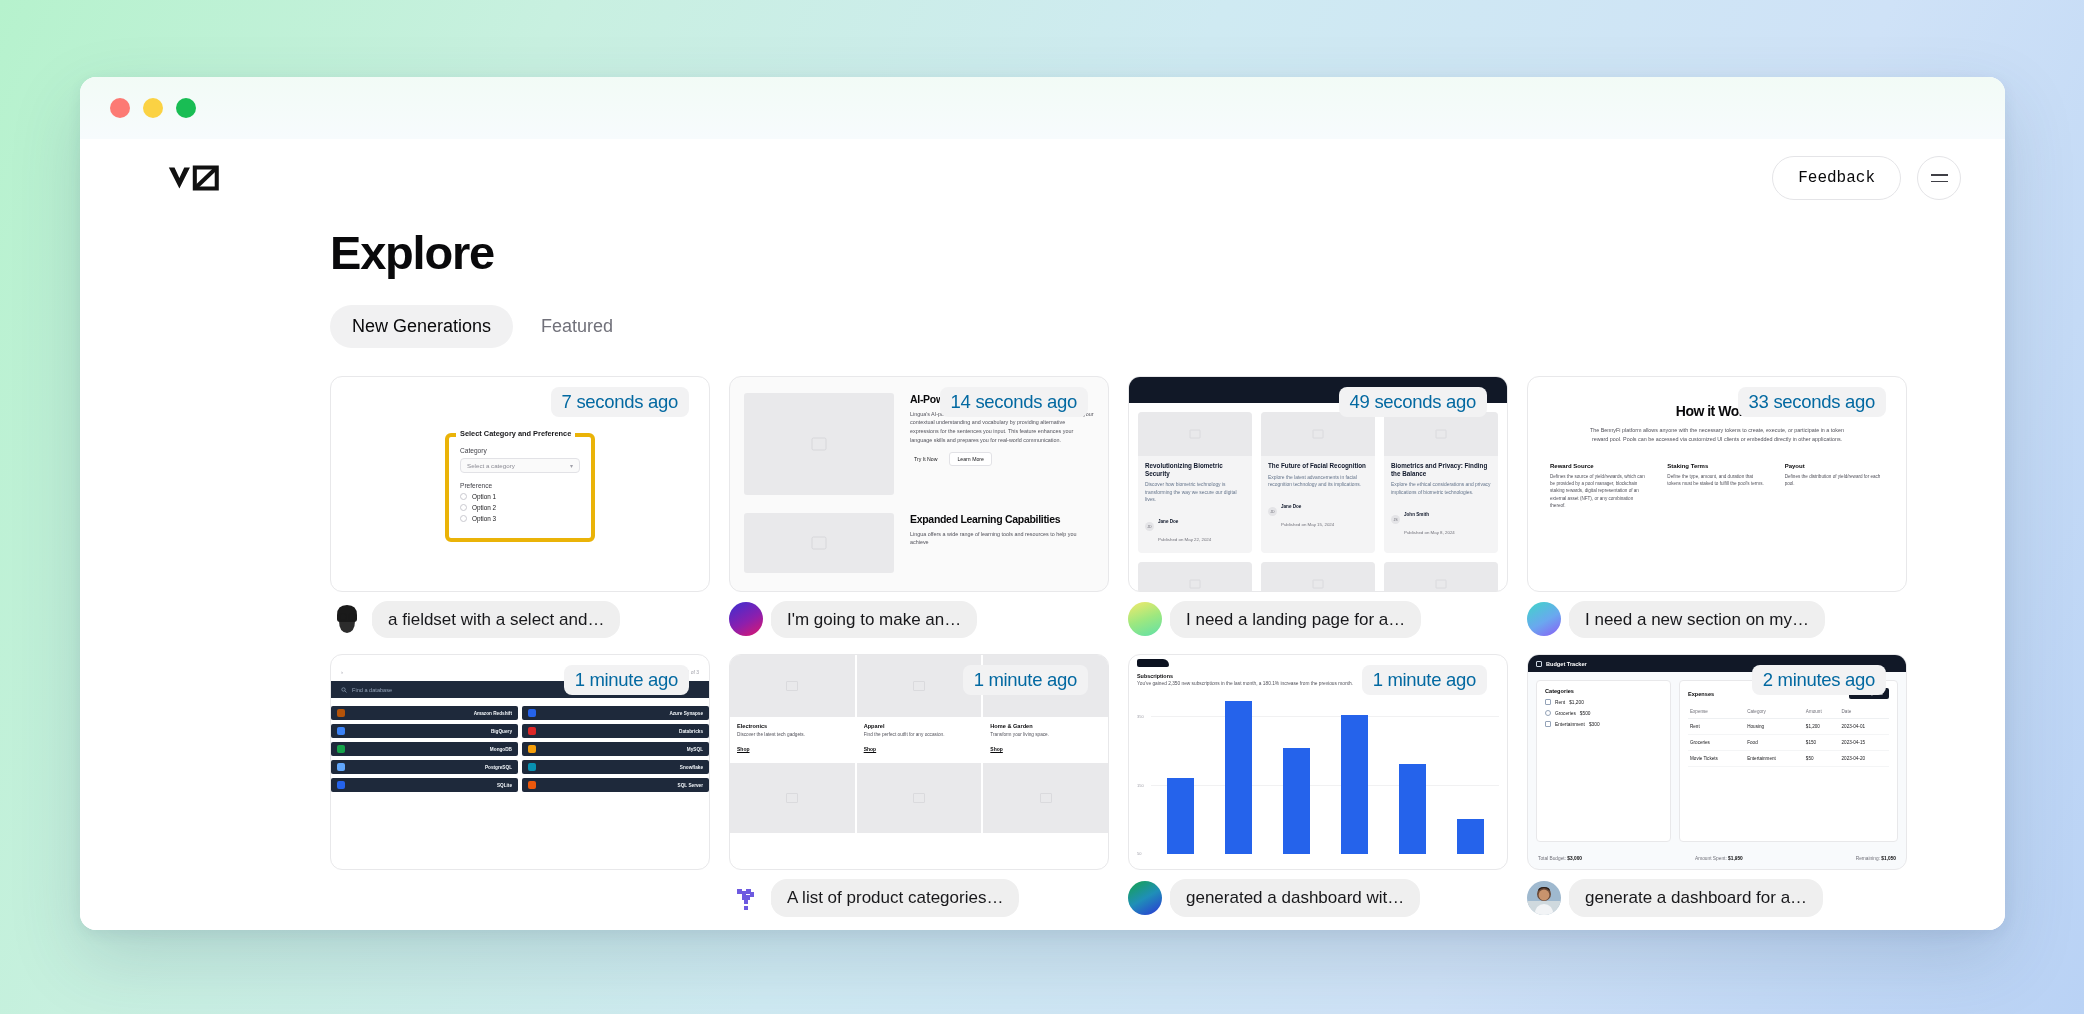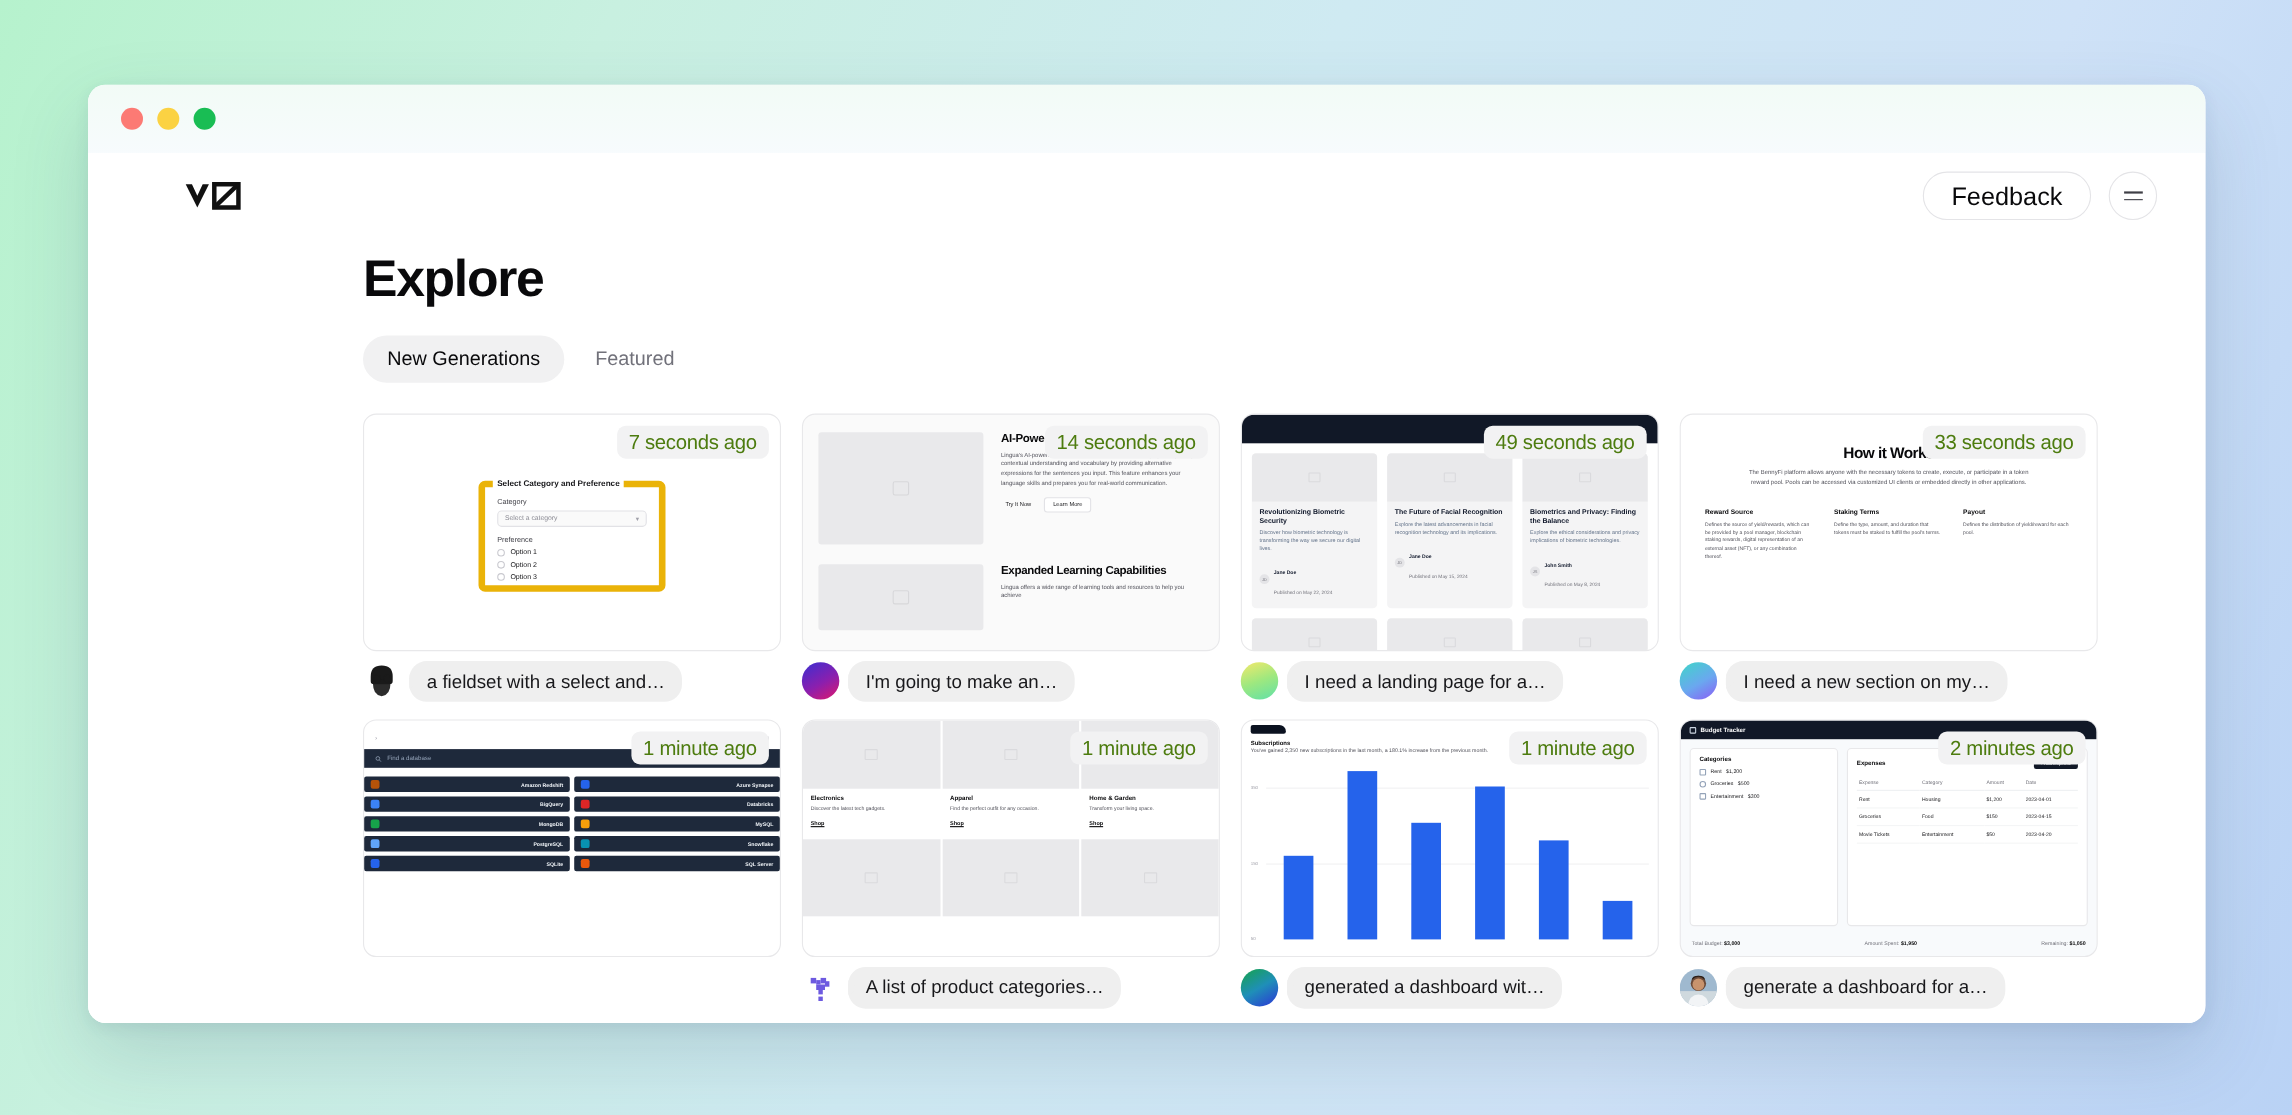--- a/index.html
+++ b/index.html
@@ -37,21 +37,21 @@
   .app-header {
     height: 78px; display: flex; align-items: center;
     padding: 0 44px 0 88px; justify-content: space-between;
   }
   .logo { width: 52px; height: 30px; display: block; }
   .header-right { display: flex; align-items: center; gap: 16px; }
   .feedback-btn {
     border: 1px solid #e4e4e7; border-radius: 999px;
     height: 44px; padding: 0 25px;
     background: #fff; color: #09090b;
-    font-size: 23px; font-family: Liberation Sans, sans-serif;
+    font-size: 16px; font-family: Liberation Mono, monospace;
     display: flex; align-items: center; cursor: pointer;
   }
   .menu-btn {
     width: 44px; height: 44px; border-radius: 50%;
     border: 1px solid #e4e4e7; background: #fff;
     display: flex; align-items: center; justify-content: center;
     cursor: pointer;
   }
   .menu-btn .bar { width: 17px; height: 1.6px; background: #3f3f46; display:block; }
   .menu-btn .bars { display: flex; flex-direction: column; gap: 5px; }
@@ -75,22 +75,22 @@
     grid-template-columns: repeat(4, 380px);
     column-gap: 19px; row-gap: 16px;
   }
   .cell { width: 380px; }
   .preview {
     position: relative; width: 380px; height: 216px;
     border: 1px solid #e8e8ea; border-radius: 12px;
     background: #fff; overflow: hidden;
   }
   .ts {
-    position: absolute; top: 10px; right: 10px; z-index: 7;
-    background: #f2f2f3; color: #4d7c0f;
+    position: absolute; top: 10px; right: 20px; z-index: 7;
+    background: #f2f2f3; color: #0369a1;
     border-radius: 8px; padding: 4px 11px;
     font-size: 18.5px; letter-spacing: -.3px; white-space: nowrap;
   }
   .promptrow { display: flex; align-items: center; gap: 8px; margin-top: 9px; }
   .avatar {
     width: 34px; height: 34px; border-radius: 50%; flex: 0 0 34px;
     overflow: hidden; position: relative;
   }
   .bubble {
     background: #efefef; color: #18181b;
@@ -101,22 +101,22 @@
   }
   .bubble::before {
     content: ""; position: absolute; left: -5px; top: 50%;
     transform: translateY(-50%) rotate(45deg);
     width: 11px; height: 11px; background: #efefef; border-radius: 2px;
   }
 
   
   .p1 { background: #fff; display: flex; align-items: center; justify-content: center; }
   .fieldset {
-    width: 170px; border: 6px solid #eab308; border-radius: 6px;
-    padding: 10px 11px 0; position: relative; margin-top: 8px;
+    width: 150px; border: 4px solid #eab308; border-radius: 6px;
+    padding: 10px 11px 12px; position: relative; margin-top: 8px;
   }
   .legend {
     position: absolute; top: -8px; left: 7px; background: #fff;
     padding: 0 4px; font-size: 7.4px; font-weight: 600; color: #18181b;
     white-space: nowrap;
   }
   .fs-label { font-size: 6.6px; color: #3f3f46; margin-bottom: 4px; font-weight: 500; }
   .fs-select {
     height: 15px; border: 1px solid #e2e2e6; border-radius: 4px;
     background: #fafafa; font-size: 6.2px; color: #8a8a93;

